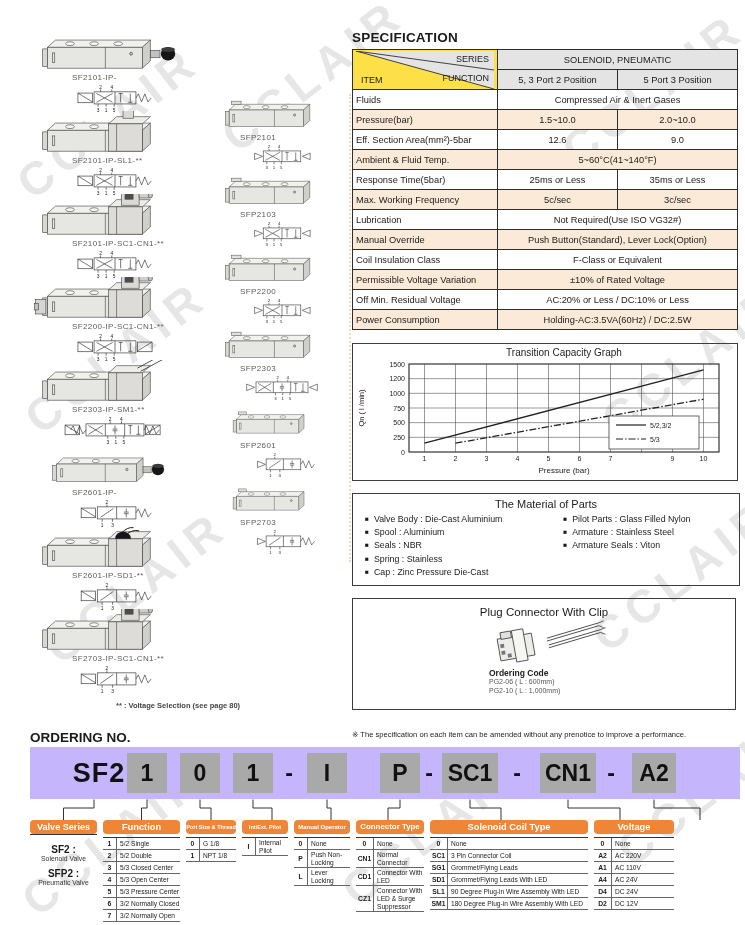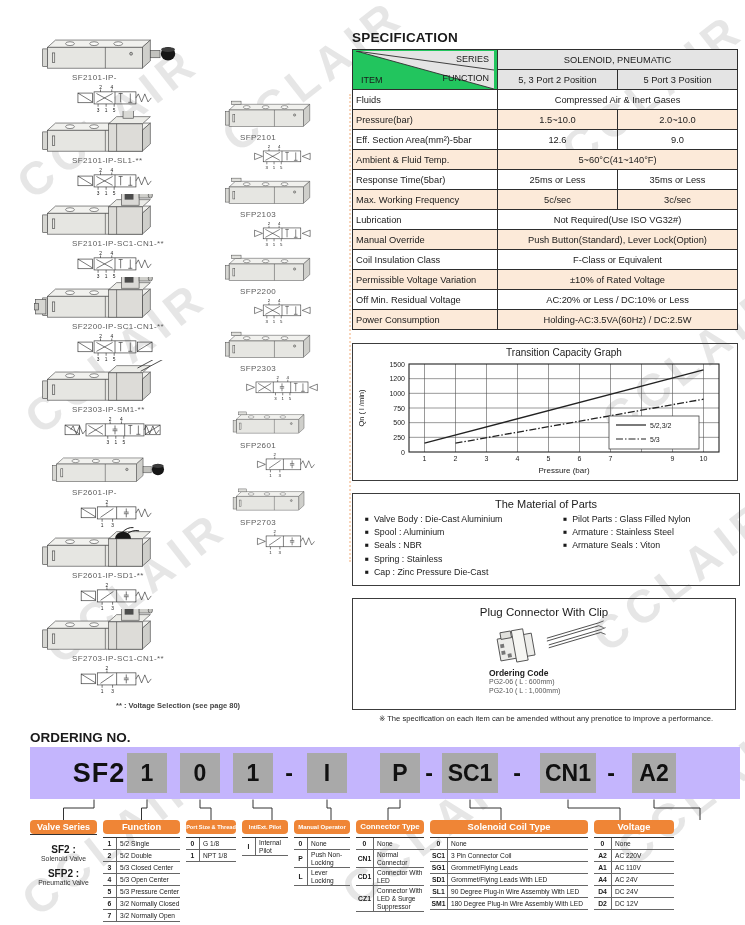--- a/index.html
+++ b/index.html
@@ -26,21 +26,21 @@
   
   .rightcol{position:absolute;left:352px;top:30px;width:388px;}
   .spec-title{font-size:13.5px;font-weight:800;letter-spacing:.2px;margin-bottom:4px;}
   table.spec{border-collapse:collapse;width:386px;table-layout:fixed;}
   table.spec td{border:0.8px solid #2e2e2e;font-size:9.3px;padding:0 3px;height:19px;}
   table.spec{border:1.6px solid #222;}
   td.item{text-align:left;}
   td.val{text-align:center;}
   tr.shade td{background:#fcead9;}
   td.hval{background:#e4e4e4;text-align:center;}
-  td.corner{padding:0;position:relative;background:#22c55e;}
+  td.corner{padding:0;position:relative;background:#fde047;}
   .corner-in{position:relative;width:100%;height:38px;}
   .corner-in svg{position:absolute;left:0;top:0;}
   .corner-in span{position:absolute;font-size:9px;}
   .c-series{top:3px;right:5px;}
   .c-func{top:22px;right:5px;}
   .c-item{bottom:4px;left:5px;}
 
   .graph-box{margin-top:13px;width:384px;height:136px;border:1.2px solid #3c3c3c;}
   .mat-box{margin-top:12px;width:382px;border:1.2px solid #3c3c3c;padding:4px 2px 6px 2px;}
   .mat-title{text-align:center;font-size:11px;color:#222;margin-bottom:3px;}
@@ -51,21 +51,21 @@
   .mat-item{font-size:8.8px;line-height:13.2px;white-space:nowrap;}
   .mat-item .bl{font-size:6.5px;margin-right:5px;position:relative;top:-1px;}
 
   .plug-box{margin-top:12px;width:382px;height:110px;border:1.2px solid #3c3c3c;text-align:center;}
   .plug-title{font-size:11.5px;margin-top:7px;}
   .plug-box svg{display:block;margin:0 auto;}
   .plug-code{width:110px;margin:0 auto;text-align:left;}
   .plug-code-label{font-size:8.5px;font-weight:bold;color:#222;}
   .plug-code-line{font-size:7px;color:#555;line-height:8.5px;}
 
-  .notes{margin-top:4px;text-align:center;}
+  .notes{margin-top:20px;}
   .note-line{font-size:7.6px;line-height:10.5px;color:#222;white-space:nowrap;}
 
   
   .ord-title{position:absolute;left:30px;top:730px;font-size:13.5px;font-weight:800;}
   .ord-band{position:absolute;left:30px;top:747px;width:710px;height:52px;background:#c4b5fd;}
   .seg{position:absolute;top:6px;height:40px;display:flex;align-items:center;justify-content:center;
        font-weight:bold;color:#111;}
   .seg-box{background:#a9a9a9;}
   .seg-sf{font-size:27px;letter-spacing:1px;}
   .seg-ch{font-size:23px;}

